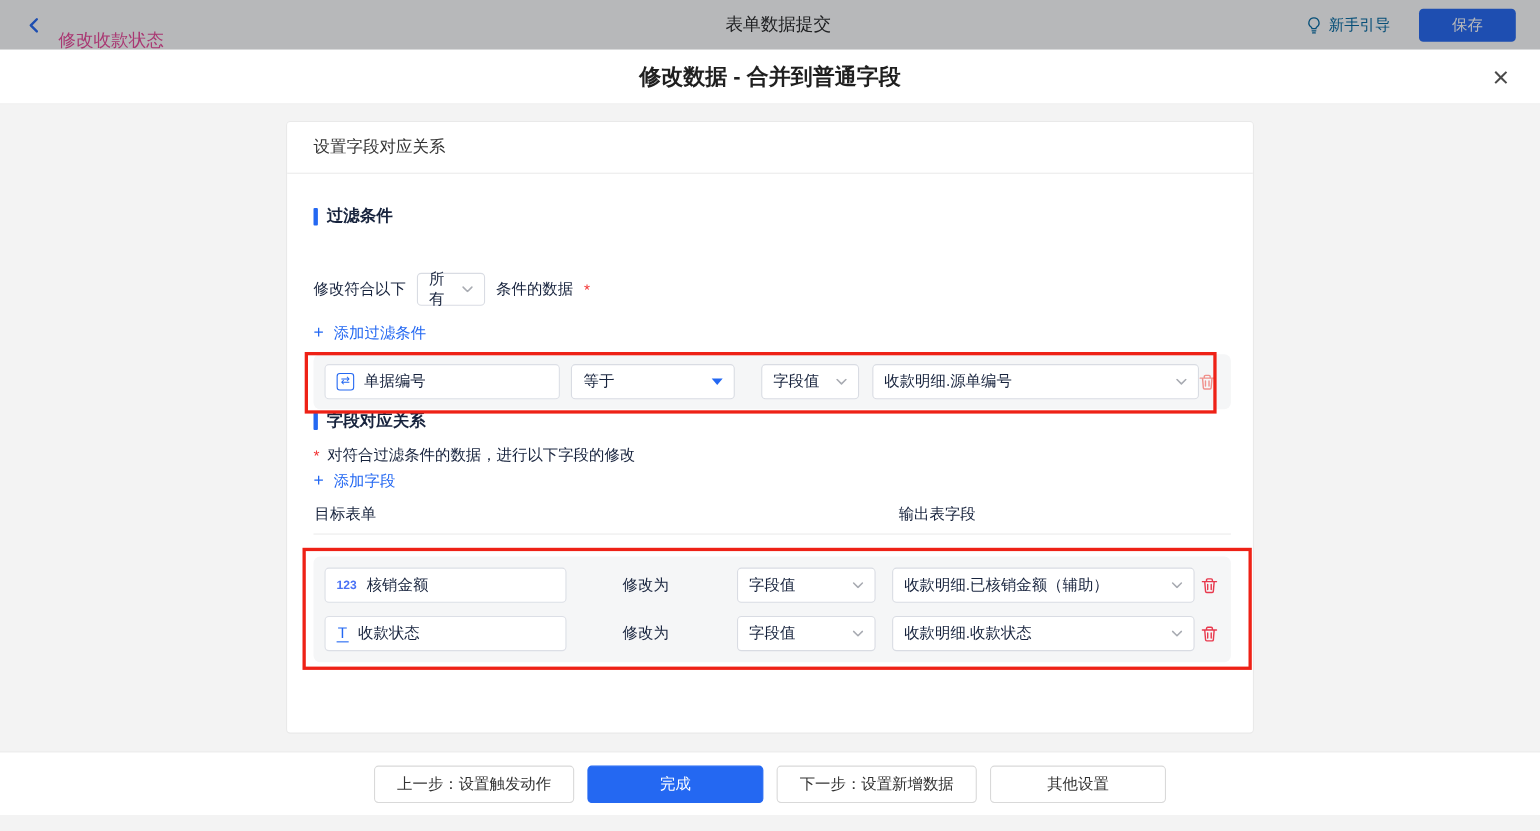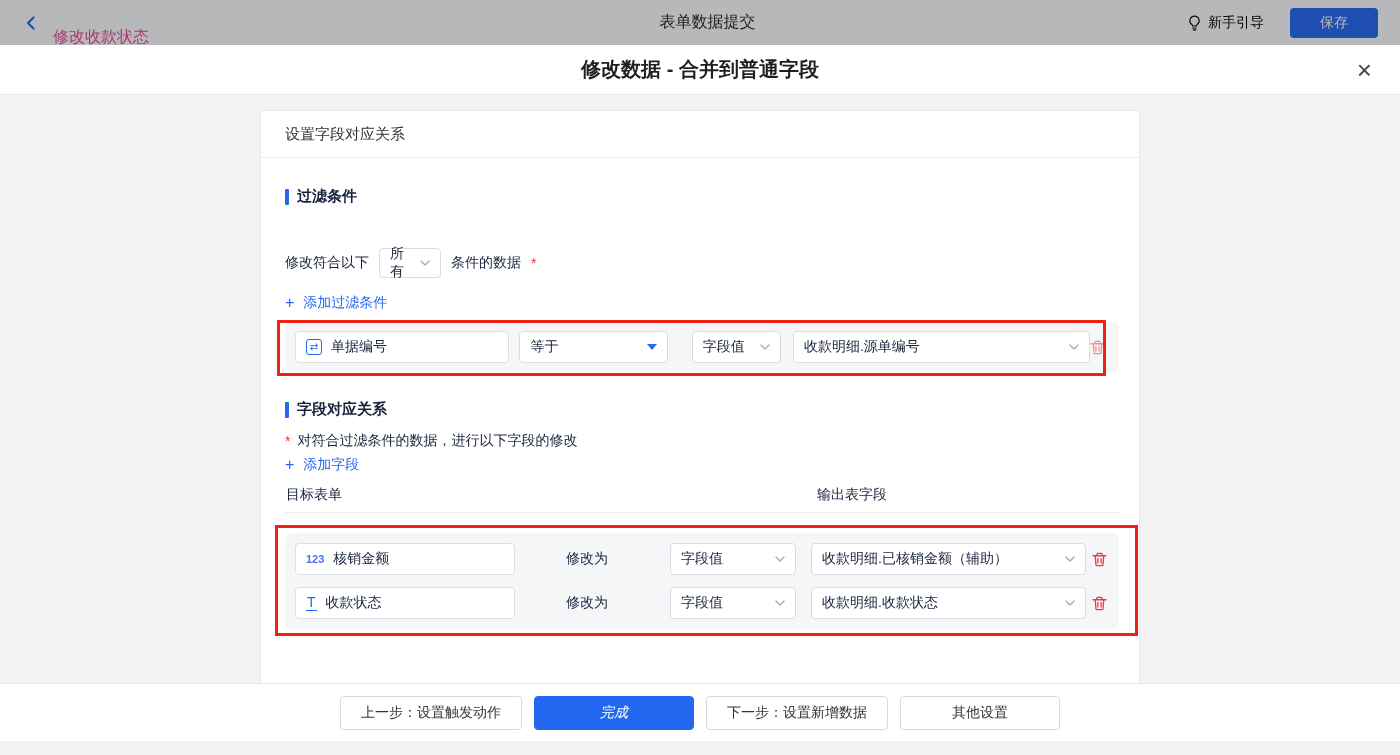--- a/index.html
+++ b/index.html
@@ -7,37 +7,37 @@
   body { font-family:"Liberation Sans","DejaVu Sans",sans-serif; background:#f3f3f3; color:#17233d; }
 
   
   .topbar { height:45px; background:#fff; display:flex; align-items:center; padding:0 22px; position:relative; }
   .topbar::after { content:""; position:absolute; inset:0; background:rgba(18,20,26,0.30); z-index:10; }
   .topbar-left { display:flex; align-items:center; gap:13px; }
   .back-btn { display:flex; align-items:center; cursor:pointer; }
   .flow-name { font-size:16px; color:#ec4899; padding-bottom:5px; border-bottom:1px dashed #9a9a9a;margin-top:35px; }
   .topbar-center { position:absolute; left:15px; right:0; text-align:center; font-size:16px; color:#262626; }
   .topbar-right { margin-left:auto; display:flex; align-items:center; gap:26px; position:relative; z-index:1; }
-  .guide { display:flex; align-items:center; gap:6px; font-size:14px; color:#000000; cursor:pointer; }
+  .guide { display:flex; align-items:center; gap:6px; font-size:14px; color:#0369a1; cursor:pointer; }
   .guide-icon { display:flex; }
   .save-btn { width:88px; height:30px; background:#2468f2; border:none; border-radius:4px; color:#fff; font-size:14px; font-family:inherit; cursor:pointer; }
 
   
   .modal-header { height:50px; background:#fff; border-bottom:1px solid #ececec; display:flex; align-items:center; justify-content:center; position:relative; }
   .modal-title { font-size:20px; font-weight:bold; color:#1f1f1f; }
   .close { position:absolute; right:28px; top:50%; transform:translateY(-50%); font-size:26px; color:#4a4a4a; line-height:1; cursor:pointer; }
 
   
   .content { height:588px; background:#f3f3f3; padding-top:15px; }
   .card { width:880px; margin:0 auto; background:#fff; border:1px solid #e9e9e9; border-radius:4px; }
   .card-header { height:47px; line-height:46px; padding:0 24px; font-size:15px; color:#333; border-bottom:1px solid #ececec; }
   .card-body { padding:28px 20px 64px 24px; position:relative; }
 
   .section-title { display:flex; align-items:center; gap:8px; font-size:15px; font-weight:bold; color:#17233d; height:21px; }
-  .section-title.second { margin-top:27px; }
+  .section-title.second { }
   .bar { width:4px; height:16px; background:#2468f2; border-radius:1px; }
 
   .meta-row { margin-top:41px; display:flex; align-items:center; gap:10px; font-size:14px; height:30px; }
   .req { color:#f23030; font-size:14px; }
 
   .select { background:#fff; border:1px solid #d9dce3; border-radius:4px; display:flex; align-items:center; justify-content:space-between; font-size:14px; color:#17233d; padding:0 10px; cursor:pointer; }
   .select.sm { width:62px; height:30px; }
   .chev { display:flex; flex:none; margin-left:6px; }
   .caret { width:0; height:0; border-left:5px solid transparent; border-right:5px solid transparent; border-top:6px solid #2468f2; flex:none; margin-left:6px; }
 
@@ -70,21 +70,21 @@
   .map-box { margin-top:20px; background:#f5f6f7; border-radius:6px; padding:10px; display:flex; flex-direction:column; gap:12px; position:relative; }
   .map-row { display:flex; align-items:center; height:32px; }
   .modify-label { margin-left:51px; width:42px; font-size:14px; color:#17233d; flex:none; }
   .select.type2 { width:126px; height:32px; margin-left:62px; }
   .select.mvalue { width:275px; height:32px; margin-left:15px; }
   .map-row .trash { margin-right:2px; }
 
   
   .footer { height:58px; background:#fff; border-top:1px solid #e8e8e8; display:flex; align-items:center; justify-content:center; gap:12px; }
   .btn { height:34px; min-width:160px; padding:0 20px; background:#fff; border:1px solid #d9d9d9; border-radius:4px; font-size:14px; color:#333; font-family:inherit; cursor:pointer; }
-  .btn.primary { background:#2468f2; border-color:#2468f2; color:#fff;font-style:italic; }
+  .btn.primary { background:#2468f2; border-color:#2468f2; color:#fff; }
   .bottom-strip { height:14px; background:#f3f3f3; }
 </style>
 </head>
 <body>
 
 <header class="topbar">
   <div class="topbar-left">
     <span class="back-btn">
       <span style="display:flex;">
         <svg width="18" height="18" viewBox="0 0 18 18">

